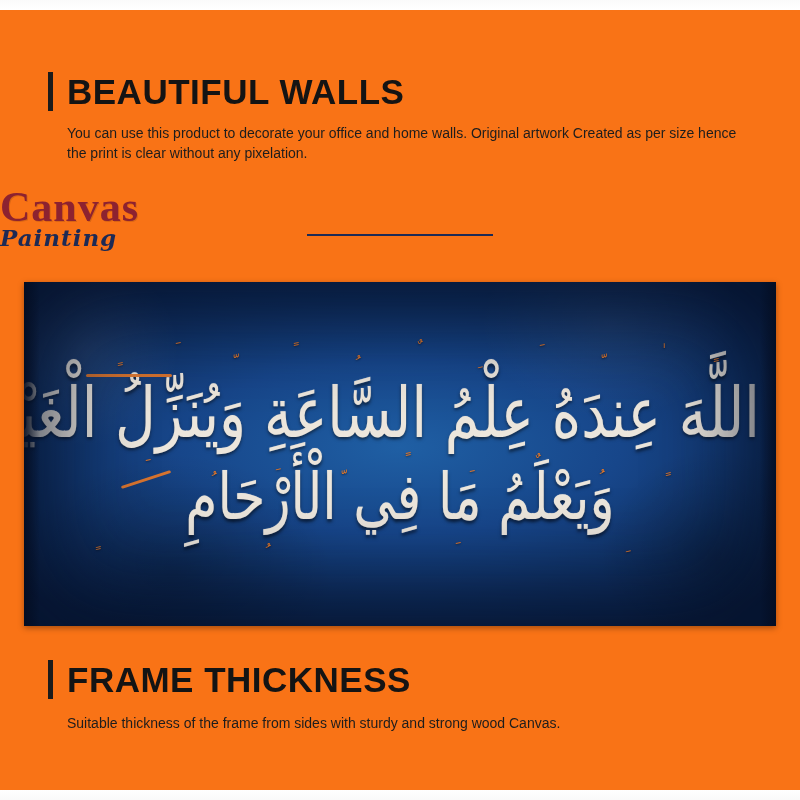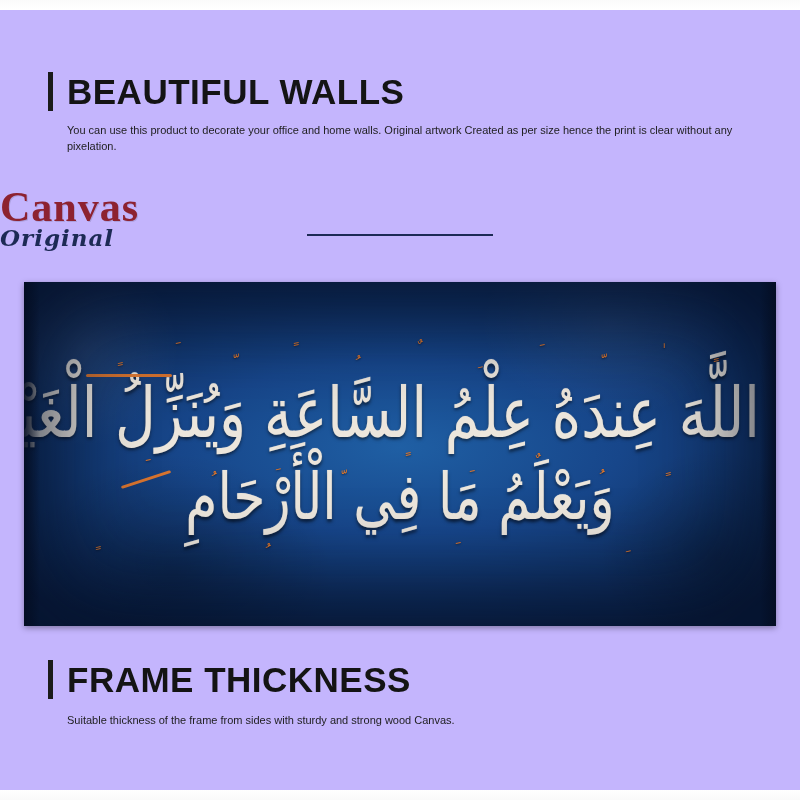--- a/index.html
+++ b/index.html
@@ -12,21 +12,21 @@
     height: 800px;
     font-family: "Liberation Sans", sans-serif;
     overflow: hidden;
     position: relative;
   }
 
   .page {
     position: relative;
     width: 800px;
     height: 800px;
-    background: #c4b5fd;
+    background: #f97316;
   }
 
   
   .feature-top {
     position: absolute;
     left: 48px;
     top: 72px;
     width: 700px;
   }
   .feature-bottom {
@@ -52,21 +52,21 @@
     font-size: 35px;
     letter-spacing: 0.5px;
     color: #141414;
     line-height: 1.05;
     padding-top: 2px;
     white-space: nowrap;
   }
   .feature-desc {
     margin-top: 12px;
     margin-left: 19px;
-    font-size: 11px;
+    font-size: 14px;
     line-height: 1.45;
     color: #1d1d1d;
     max-width: 672px;
   }
   .feature-bottom .feature-desc {
     margin-top: 14px;
   }
 
   
   .brand {
@@ -215,21 +215,21 @@
     <div class="feature-title-row">
       <div class="accent-bar"></div>
       <div class="feature-title">BEAUTIFUL WALLS</div>
     </div>
     <div class="feature-desc">You can use this product to decorate your office and home walls. Original artwork Created as per size hence the print is clear without any pixelation.</div>
   </div>
 
   <div class="brand">
     <div class="brand-main">Canvas</div>
     <div class="brand-rule"></div>
-    <div class="brand-sub">Original</div>
+    <div class="brand-sub">Painting</div>
   </div>
 
   <div class="artwork">
     <div class="grain"></div>
 
     <div class="calligraphy">
       <div class="calli-line calli-line-1">إِنَّ اللَّهَ عِندَهُ عِلْمُ السَّاعَةِ وَيُنَزِّلُ الْغَيْثَ</div>
       <div class="calli-line calli-line-2">وَيَعْلَمُ مَا فِي الْأَرْحَامِ</div>
     </div>
 

